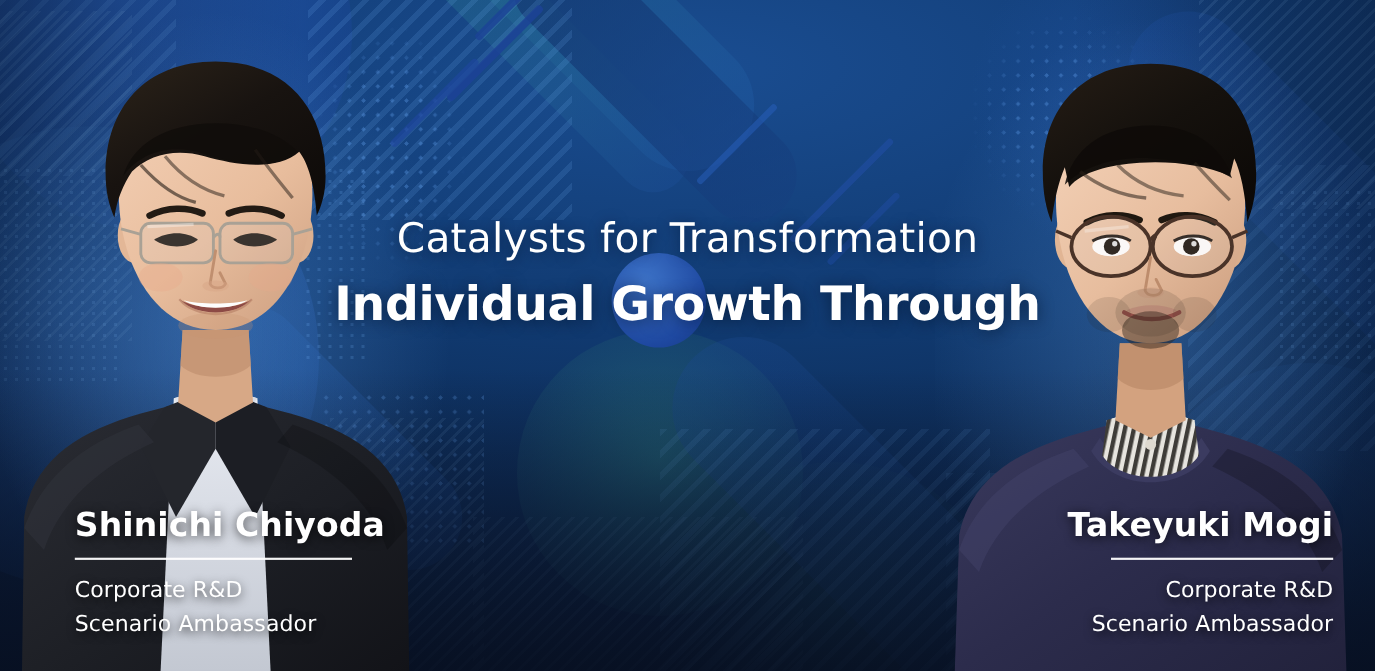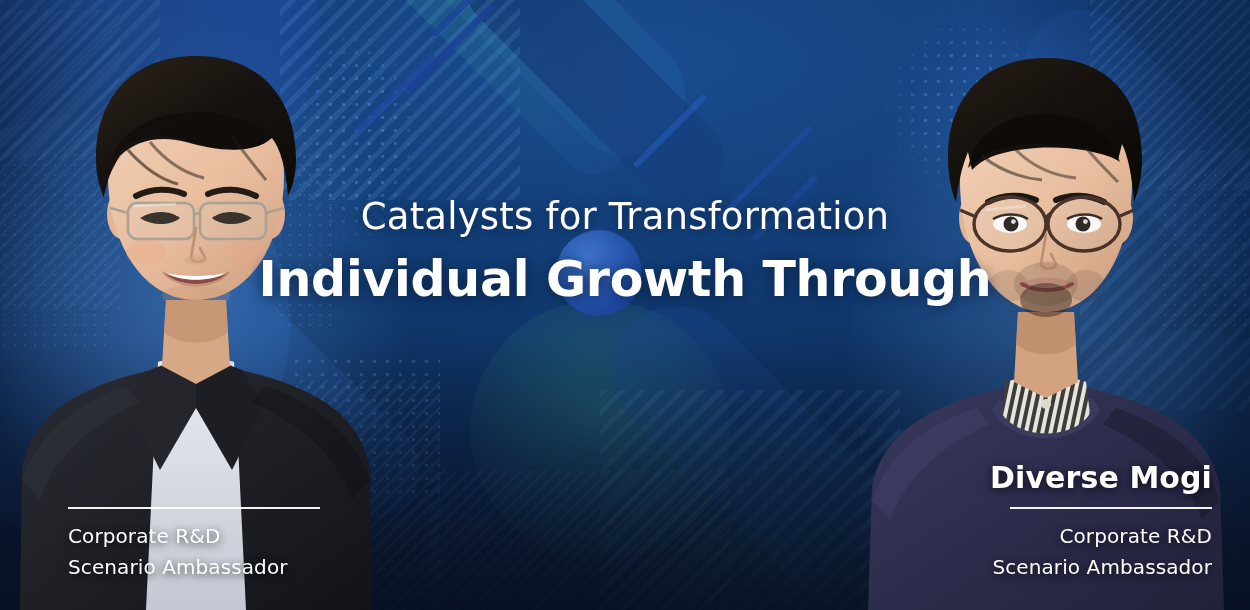--- a/index.html
+++ b/index.html
@@ -102,21 +102,21 @@
   .kicker {
     font-size: 37px;
     font-weight: 400;
     color: #ffffff;
     letter-spacing: 0.2px;
     line-height: 1.15;
     text-shadow: 0 2px 12px rgba(4,16,38,0.55);
   }
   .headline {
     margin-top: 14px;
-    font-size: 49px;
+    font-size: 43px;
     font-weight: 700;
     color: #ffffff;
     line-height: 1.12;
     letter-spacing: -0.3px;
     text-shadow: 0 2px 14px rgba(4,16,38,0.6);
   }
 
   .namecard {
     position: absolute;
     z-index: 31;
@@ -412,29 +412,30 @@
   </div>
 
   <div class="center-text">
     <div class="kicker">Catalysts for Transformation</div>
     <div class="headline">
       <div>Individual Growth Through</div>
     </div>
   </div>
 
   <div class="namecard left">
+    <div class="person-name">Shinichi Chiyoda</div>
     <div class="name-rule"></div>
     <div class="person-role">
       <div>Corporate R&amp;D</div>
       <div>Scenario Ambassador</div>
     </div>
   </div>
 
   <div class="namecard right">
-    <div class="person-name">Diverse Mogi</div>
+    <div class="person-name">Takeyuki Mogi</div>
     <div class="name-rule"></div>
     <div class="person-role">
       <div>Corporate R&amp;D</div>
       <div>Scenario Ambassador</div>
     </div>
   </div>
 
 </div>
 
 </body></html>

